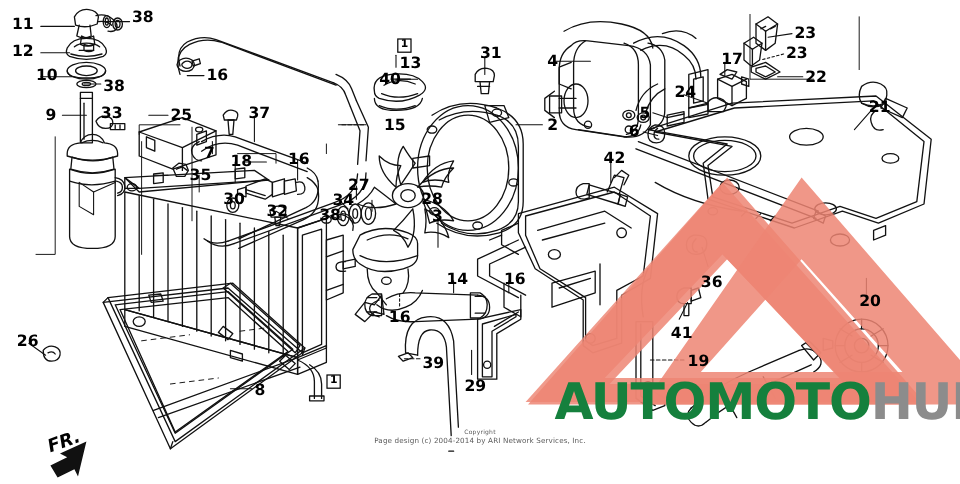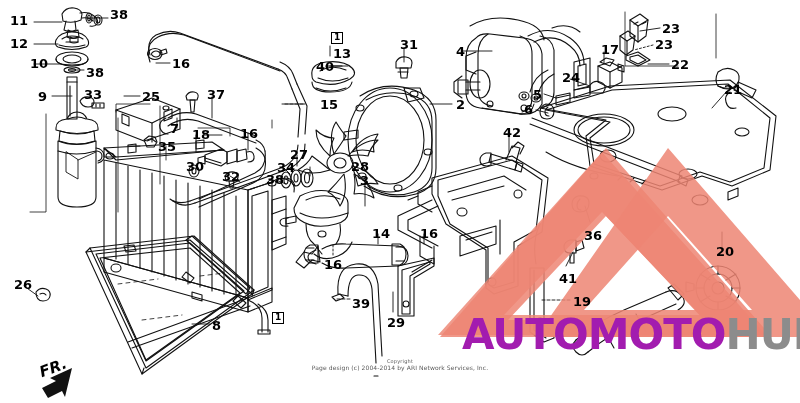--- a/index.html
+++ b/index.html
@@ -6,21 +6,21 @@
   body{width:800px;height:403px;overflow:hidden;
        font-family:"Liberation Sans",sans-serif;}
   #sheet{position:relative;width:800px;height:403px;background:#fff;overflow:hidden;}
 
   
   #wm-tri{position:absolute;left:0;top:0;width:800px;height:403px;pointer-events:none;}
   #wm-word{position:absolute;left:0;top:0;width:800px;height:403px;pointer-events:none;}
   #wm-word .wtxt{position:absolute;left:462px;top:314px;
        font-family:"DejaVu Sans",sans-serif;font-weight:bold;font-size:42px;
        letter-spacing:-1px;white-space:nowrap;line-height:42px;}
-  .wm-a{color:#a21caf;}
+  .wm-a{color:#15803d;}
   .wm-c{color:#8C8C8C;}
 
   
   #art{position:absolute;left:0;top:0;width:800px;height:403px;}
   #art svg{display:block;}
 
   
   .lbl{position:absolute;font-family:"DejaVu Sans",sans-serif;font-weight:bold;
        color:#000;white-space:nowrap;line-height:1;}
   .lbl.s{font-size:13px;}

